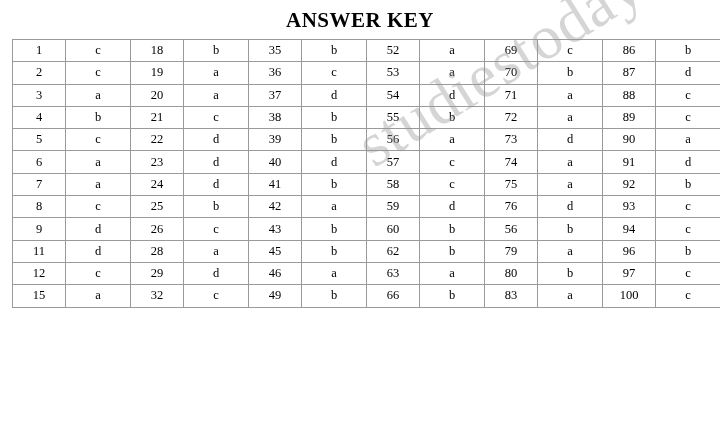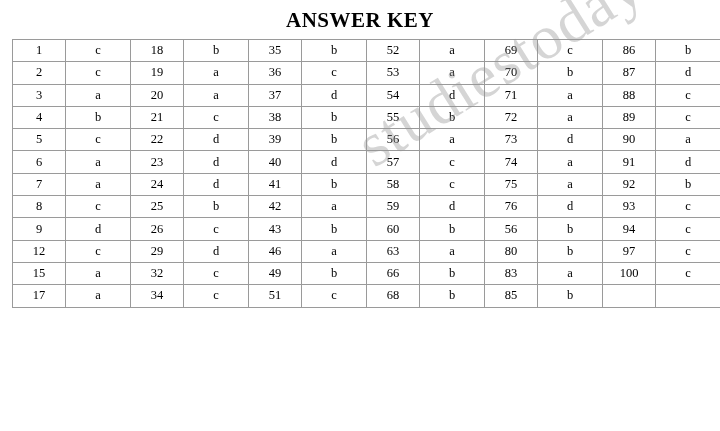--- a/index.html
+++ b/index.html
@@ -202,20 +202,34 @@
           <td class="num">43</td>
           <td class="ans">b</td>
           <td class="num">60</td>
           <td class="ans">b</td>
           <td class="num">56</td>
           <td class="ans">b</td>
           <td class="num">94</td>
           <td class="ans">c</td>
         </tr>
         <tr>
+          <td class="num">11</td>
+          <td class="ans">d</td>
+          <td class="num">28</td>
+          <td class="ans">a</td>
+          <td class="num">45</td>
+          <td class="ans">b</td>
+          <td class="num">62</td>
+          <td class="ans">b</td>
+          <td class="num">79</td>
+          <td class="ans">a</td>
+          <td class="num">96</td>
+          <td class="ans">b</td>
+        </tr>
+        <tr>
           <td class="num">12</td>
           <td class="ans">c</td>
           <td class="num">29</td>
           <td class="ans">d</td>
           <td class="num">46</td>
           <td class="ans">a</td>
           <td class="num">63</td>
           <td class="ans">a</td>
           <td class="num">80</td>
           <td class="ans">b</td>
@@ -228,33 +242,19 @@
           <td class="num">32</td>
           <td class="ans">c</td>
           <td class="num">49</td>
           <td class="ans">b</td>
           <td class="num">66</td>
           <td class="ans">b</td>
           <td class="num">83</td>
           <td class="ans">a</td>
           <td class="num">100</td>
           <td class="ans">c</td>
-        </tr>
-        <tr>
-          <td class="num">17</td>
-          <td class="ans">a</td>
-          <td class="num">34</td>
-          <td class="ans">c</td>
-          <td class="num">51</td>
-          <td class="ans">c</td>
-          <td class="num">68</td>
-          <td class="ans">b</td>
-          <td class="num">85</td>
-          <td class="ans">b</td>
-          <td class="num empty"></td>
-          <td class="ans empty"></td>
         </tr>
       </tbody>
   </table>
   <div class="watermark">
     <span>studiestoday.com</span>
   </div>
 </div>
 
 </body></html>

